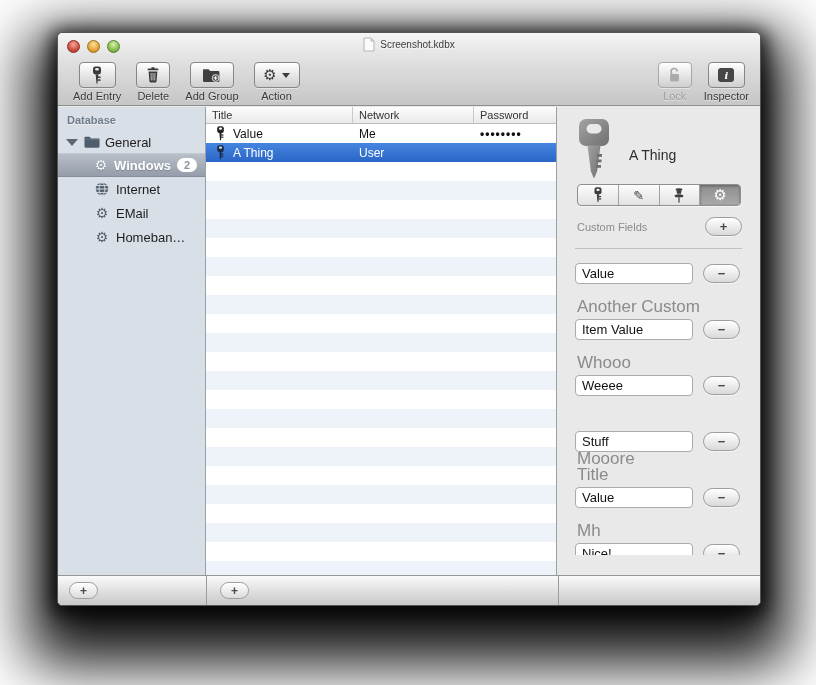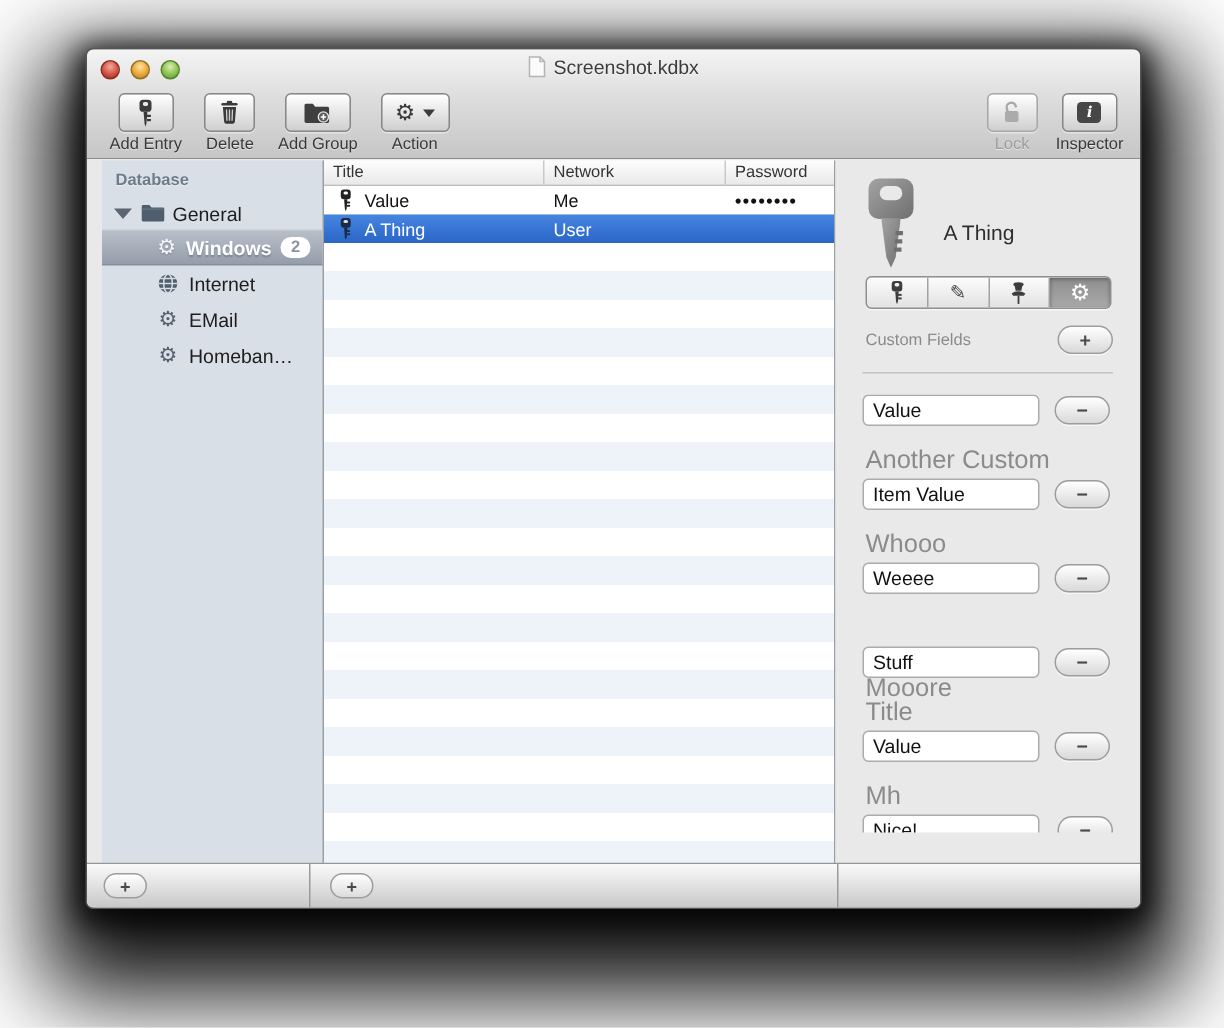--- a/index.html
+++ b/index.html
@@ -17,42 +17,42 @@
             background:linear-gradient(180deg,#f4f4f4 0%,#dddddd 45%,#c6c6c6 100%);
             border-bottom:1px solid #8e8e8e; border-radius:5px 5px 0 0; }
   .titlebar { position:absolute; top:0; left:0; right:0; height:22px; }
   .lights { position:absolute; left:9px; top:7px; display:flex; gap:7px; }
   .light { width:13px; height:13px; border-radius:50%; }
   .light.red   { background:radial-gradient(circle at 50% 32%,#f5a99d 0%,#d05446 55%,#9c2d22 100%); border:1px solid #8c2b21;}
   .light.yellow{ background:radial-gradient(circle at 50% 32%,#ffe0a0 0%,#e7a93a 55%,#b67a1c 100%); border:1px solid #97701f;}
   .light.green { background:radial-gradient(circle at 50% 32%,#d8f0ae 0%,#8cc153 55%,#5c9330 100%); border:1px solid #55832c;}
   .title { position:absolute; top:0; left:0; right:0; height:22px; display:flex;
            align-items:center; justify-content:center; gap:5px;
-           font-size:13px; color:#3b3b3b; text-shadow:0 1px 0 rgba(255,255,255,.6); }
+           font-size:10px; color:#3b3b3b; text-shadow:0 1px 0 rgba(255,255,255,.6); }
 
   .toolbar { position:absolute; top:22px; left:0; right:0; height:51px; display:flex; }
   .tools-left  { display:flex; gap:15px; padding-left:15px; padding-top:7px; }
   .tools-right { margin-left:auto; display:flex; gap:12px; padding-right:11px; padding-top:7px; }
   .tool { display:flex; flex-direction:column; align-items:center; }
   .tbtn { height:26px; border:1px solid #868686; border-radius:4px;
           background:linear-gradient(#ffffff,#e9e9e9 45%,#cfcfcf);
           box-shadow: inset 0 1px 0 rgba(255,255,255,.85), 0 1px 0 rgba(255,255,255,.45);
           display:flex; align-items:center; justify-content:center; gap:3px; cursor:default; }
   .tlabel { margin-top:2px; font-size:11px; color:#383838; text-shadow:0 1px 0 rgba(255,255,255,.55); }
   .tool.disabled .tbtn { border-color:#a7a7a7; }
   .tool.disabled .tlabel { color:#9c9c9c; }
   .glyph { font-family:"DejaVu Sans", sans-serif; line-height:1; }
   .caret { width:0; height:0; border-left:4px solid transparent; border-right:4px solid transparent;
            border-top:5px solid #3c3c3c; margin-left:2px; }
   .info-chip { width:16px; height:14px; background:#474747; border-radius:3px; color:#fff;
                font-size:10px; font-weight:bold; font-family:"DejaVu Serif",serif; font-style:italic;
                display:flex; align-items:center; justify-content:center; }
 
   
-  .content { position:absolute; top:74px; left:10px; right:0; height:470px; display:flex; }
+  .content { position:absolute; top:74px; left:0; right:0; height:470px; display:flex; }
 
   
   .sidebar { width:148px; background:#d8dfe7; border-right:1px solid #999fa6; position:relative; }
   .sb-header { padding:7px 0 0 9px; font-size:11px; font-weight:bold; color:#6e7b8a;
                text-shadow:0 1px 0 rgba(255,255,255,.55); height:24px; }
   .sb-group { height:22px; display:flex; align-items:center; padding-left:8px; gap:5px;
               font-size:13px; color:#1d1d1d; }
   .tri { width:0; height:0; border-left:6px solid transparent; border-right:6px solid transparent;
          border-top:7px solid #5c6673; margin-right:1px; }
   .sb-item { height:24px; display:flex; align-items:center; padding-left:36px; gap:6px;
@@ -383,21 +383,21 @@
             <button class="cap">−</button>
           </div>
 
           <div class="flabel" style="top:202px;">Title</div>
           <div class="frow" style="top:224px;">
             <input readonly="" value="Value" style="">
             <button class="cap">−</button>
           </div>
 
           <div class="flabel" style="top:258px;">Mh</div>
-          <div class="frow" style="top:280px;justify-content:space-between;">
+          <div class="frow" style="top:280px;">
             <input readonly="" value="Nice!" style="">
             <button class="cap">−</button>
           </div>
         </div>
       </div>
     </div>
 
     <div class="bottombar">
       <div class="bb-sep" style="left:148px;"></div>
       <div class="bb-sep" style="left:500px;"></div>

